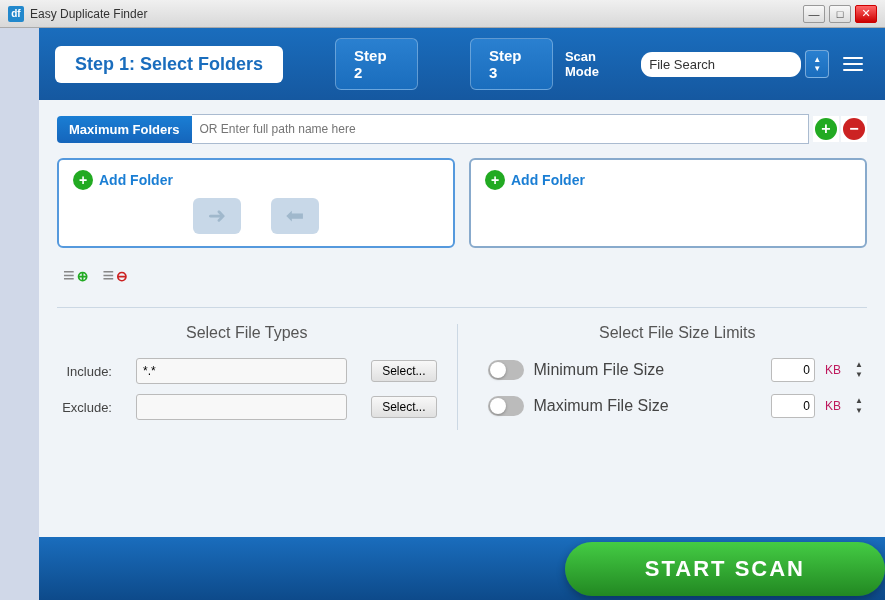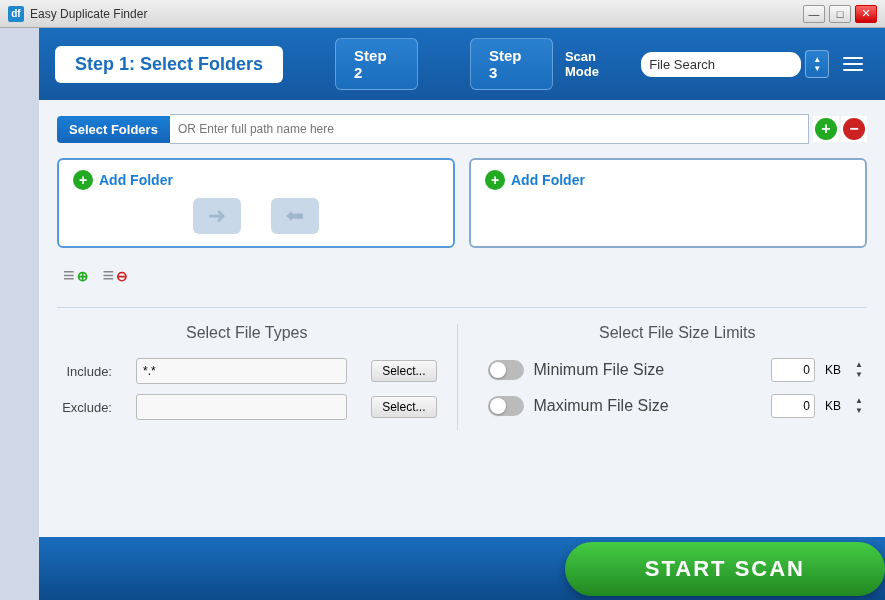--- a/index.html
+++ b/index.html
@@ -337,21 +337,21 @@
       width: 44px;
       height: 24px;
       border: 1px solid #bbb;
       border-radius: 3px;
       text-align: right;
       padding: 0 4px;
       font-size: 12px;
     }
     .size-unit {
       font-size: 12px;
-      color: #000000;
+      color: #be185d;
     }
     .size-arrow {
       width: 16px; height: 24px;
       display: flex; flex-direction: column; align-items: center; justify-content: center;
       cursor: pointer; gap: 0;
     }
     .size-arrow span { font-size: 8px; color: #444; line-height: 1.2; }
 
     
     .scan-area {
@@ -430,21 +430,21 @@
           <span></span>
           <span></span>
       </div>
     </div>
   </div>
 
   <div class="content-wrapper">
 
     <div class="path-row">
       <button class="select-folders-btn">
-        <span>Select Folders</span>
+        <span>Maximum Folders</span>
       </button>
       <input class="path-input" type="text" placeholder="OR Enter full path name here" style="">
       <button class="path-add-btn">
         <div class="circle-green">+</div>
       </button>
       <button class="path-remove-btn">
         <div class="circle-red">−</div>
       </button>
     </div>
 

